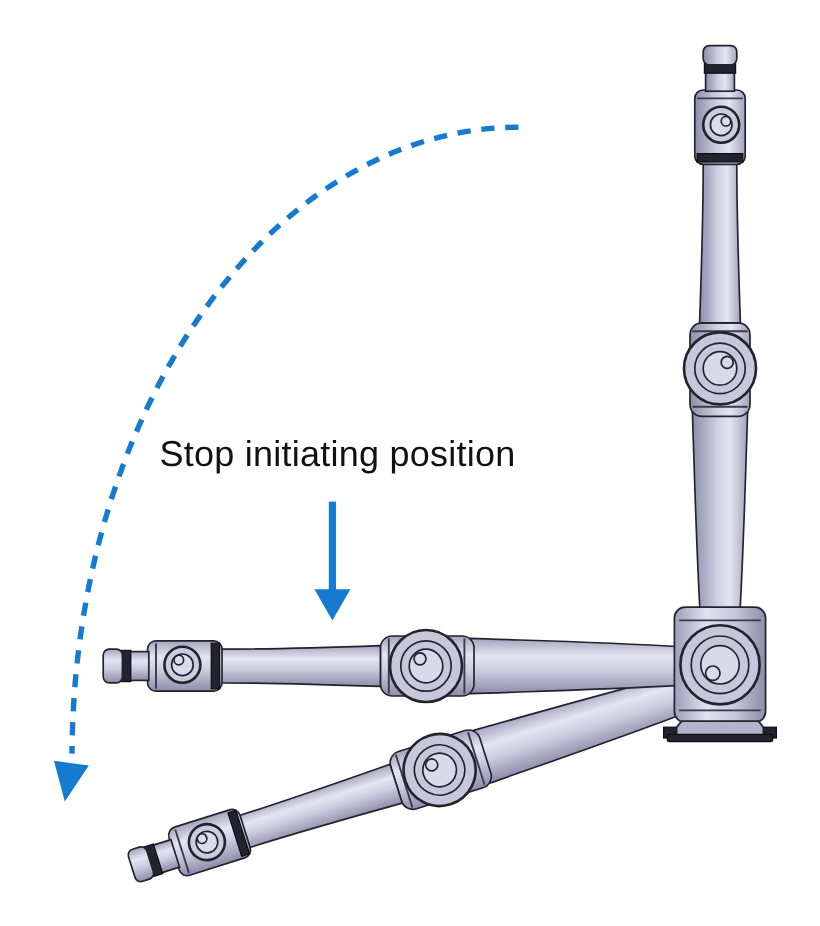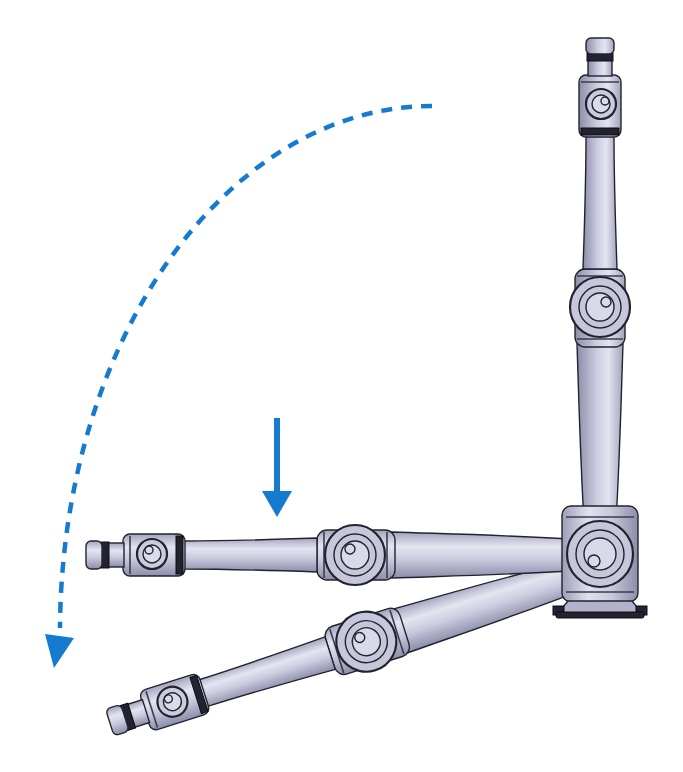--- a/index.html
+++ b/index.html
@@ -102,13 +102,14 @@
       <path class="arc-stroke" d="M 432 106 A 372 526 0 0 0 60 628"></path>
       <polygon class="arrow-fill" points="54,668 45,634 74,638"></polygon>
     </g>
 
     <g>
       <line class="arrow-shaft" x1="277" y1="418" x2="277" y2="494"></line>
       <polygon class="arrow-fill" points="262,491 292,491 277,517"></polygon>
     </g>
   </svg>
 
+  <div class="caption">Stop initiating position</div>
 </div>
 
 </body></html>

